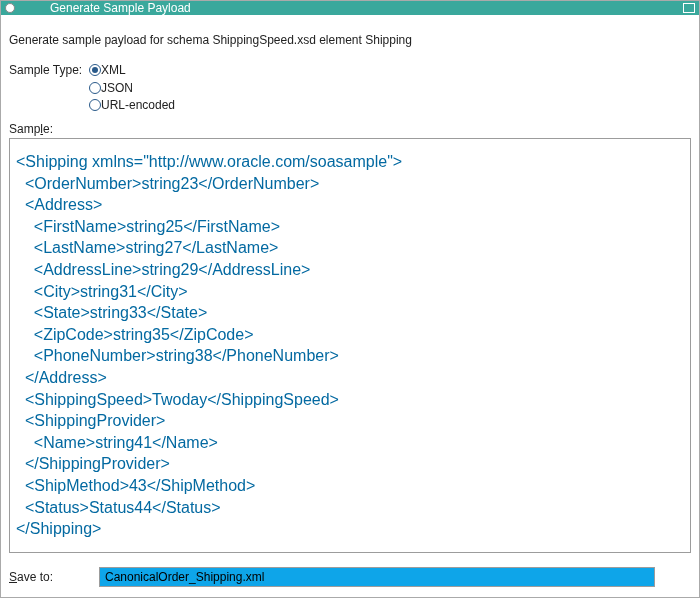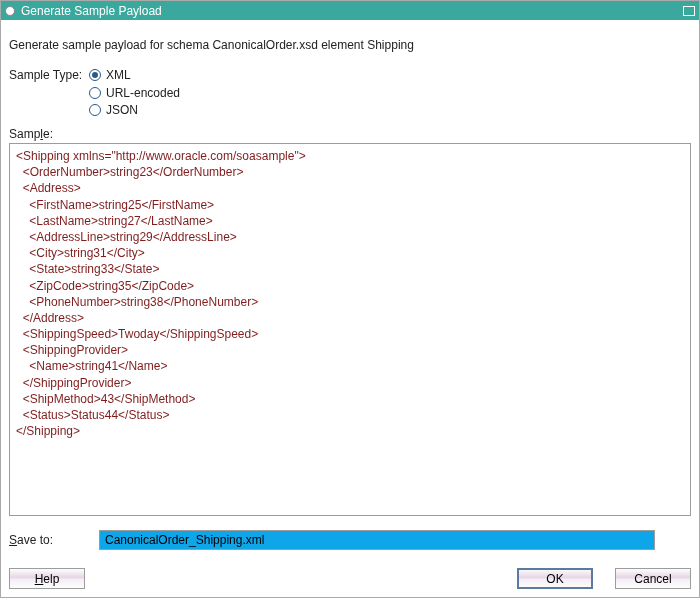--- a/index.html
+++ b/index.html
@@ -1,32 +1,32 @@
 <!DOCTYPE html>
 <html><head>
 <meta charset="utf-8">
 <style>
   * { box-sizing: border-box; margin: 0; padding: 0; }
   html, body { width: 700px; height: 598px; font-family: sans-serif; font-size: 12px; color: #222; background: #fff; }
   .window { width: 700px; height: 598px; display: flex; flex-direction: column; border: 1px solid #aaa; }
   .titlebar { background: #3aa89c; color: #fff; height: 19px; display: flex; align-items: center; padding: 0 4px; font-size: 12px; }
   .bullet { width: 10px; height: 10px; border-radius: 50%; background: #fff; border: 1px solid #888; margin-right: 6px; display: inline-block; }
-  .title-text { flex: 1; }
+  .title-text { flex: 1; margin-left: 29px; }
   .max-icon { width: 12px; height: 10px; border: 1px solid #fff; margin-left: auto; }
   .content { padding: 12px 8px 8px 8px; flex: 1; display: flex; flex-direction: column; }
   .desc { margin: 6px 0 16px 0; }
   .row { display: flex; align-items: flex-start; margin-bottom: 4px; }
   .label-col { width: 80px; }
   .underline-accesskey { text-decoration: underline; }
   .radio-group { display: flex; flex-direction: column; gap: 3px; margin-left: 80px; }
-  .radio-line { display: flex; align-items: center; gap: 5px; }
+  .radio-line { display: flex; align-items: center; }
   .radio-outer { width: 12px; height: 12px; border-radius: 50%; border: 1px solid #2a5a8a; display: flex; align-items: center; justify-content: center; background: #fff; }
   .radio-outer.checked::after { content: ''; width: 6px; height: 6px; border-radius: 50%; background: #2a5a8a; display: block; }
   .sample-label { margin-top: 10px; margin-bottom: 2px; }
-  .sample-box { flex: 1; border: 1px solid #9c9c9c; background: #fff; padding: 4px 6px; font-family: sans-serif; font-size: 12px; white-space: pre; overflow: auto; line-height: 1.35; color: #7f1d1d; }
+  .sample-box { flex: 1; border: 1px solid #9c9c9c; background: #fff; padding: 12px 6px; font-family: sans-serif; font-size: 16px; white-space: pre; overflow: auto; line-height: 1.35; color: #0369a1; }
   .saveto-row { display: flex; align-items: center; margin-top: 14px; gap: 18px; }
   .saveto-label { width: 72px; }
   .text-input { flex: 1; height: 20px; border: 1px solid #9c9c9c; padding: 2px 5px; font-size: 12px; font-family: sans-serif; background: #0ea5e9; }
   .search-btn { width: 18px; height: 18px; display: flex; align-items: center; justify-content: center; cursor: pointer; }
   .footer { display: flex; align-items: center; padding: 10px 8px 8px 8px; gap: 22px; }
   .spacer { flex: 1; }
   .btn { min-width: 76px; height: 21px; border: 1px solid #9c9c9c; background: linear-gradient(#fdfdfd, #e6d6e6 45%, #f5eef5 55%, #fdfdfd); font-size: 12px; cursor: pointer; padding: 0 10px; }
   .btn.default { border: 1px solid #5a7aa0; box-shadow: inset 0 0 0 1px #5a7aa0; }
   .help-btn { min-width: 76px; }
 </style>
@@ -34,37 +34,37 @@
 <body>
 
 <div class="window">
   <div class="titlebar">
     <span class="bullet"></span>
     <span class="title-text">Generate Sample Payload</span>
     <span class="max-icon"></span>
   </div>
 
   <div class="content">
-    <div class="desc">Generate sample payload for schema CanonicalOrder.xsd element Shipping</div>
+    <div class="desc">Generate sample payload for schema ShippingSpeed.xsd element Shipping</div>
 
     <div class="row">
       <div class="label-col">Sample Type:</div>
       <div class="radio-line">
         <span class="radio-outer checked"></span>
         <span>XML</span>
       </div>
     </div>
     <div class="radio-group">
       <div class="radio-line">
         <span class="radio-outer"></span>
-        <span>URL-encoded</span>
+        <span>JSON</span>
       </div>
       <div class="radio-line">
         <span class="radio-outer"></span>
-        <span>JSON</span>
+        <span>URL-encoded</span>
       </div>
     </div>
 
     <div class="sample-label">
       <span>Samp</span><span class="underline-accesskey">l</span><span>e:</span>
     </div>
     <div class="sample-box">&lt;Shipping xmlns="http://www.oracle.com/soasample"&gt;
   &lt;OrderNumber&gt;string23&lt;/OrderNumber&gt;
   &lt;Address&gt;
     &lt;FirstName&gt;string25&lt;/FirstName&gt;

